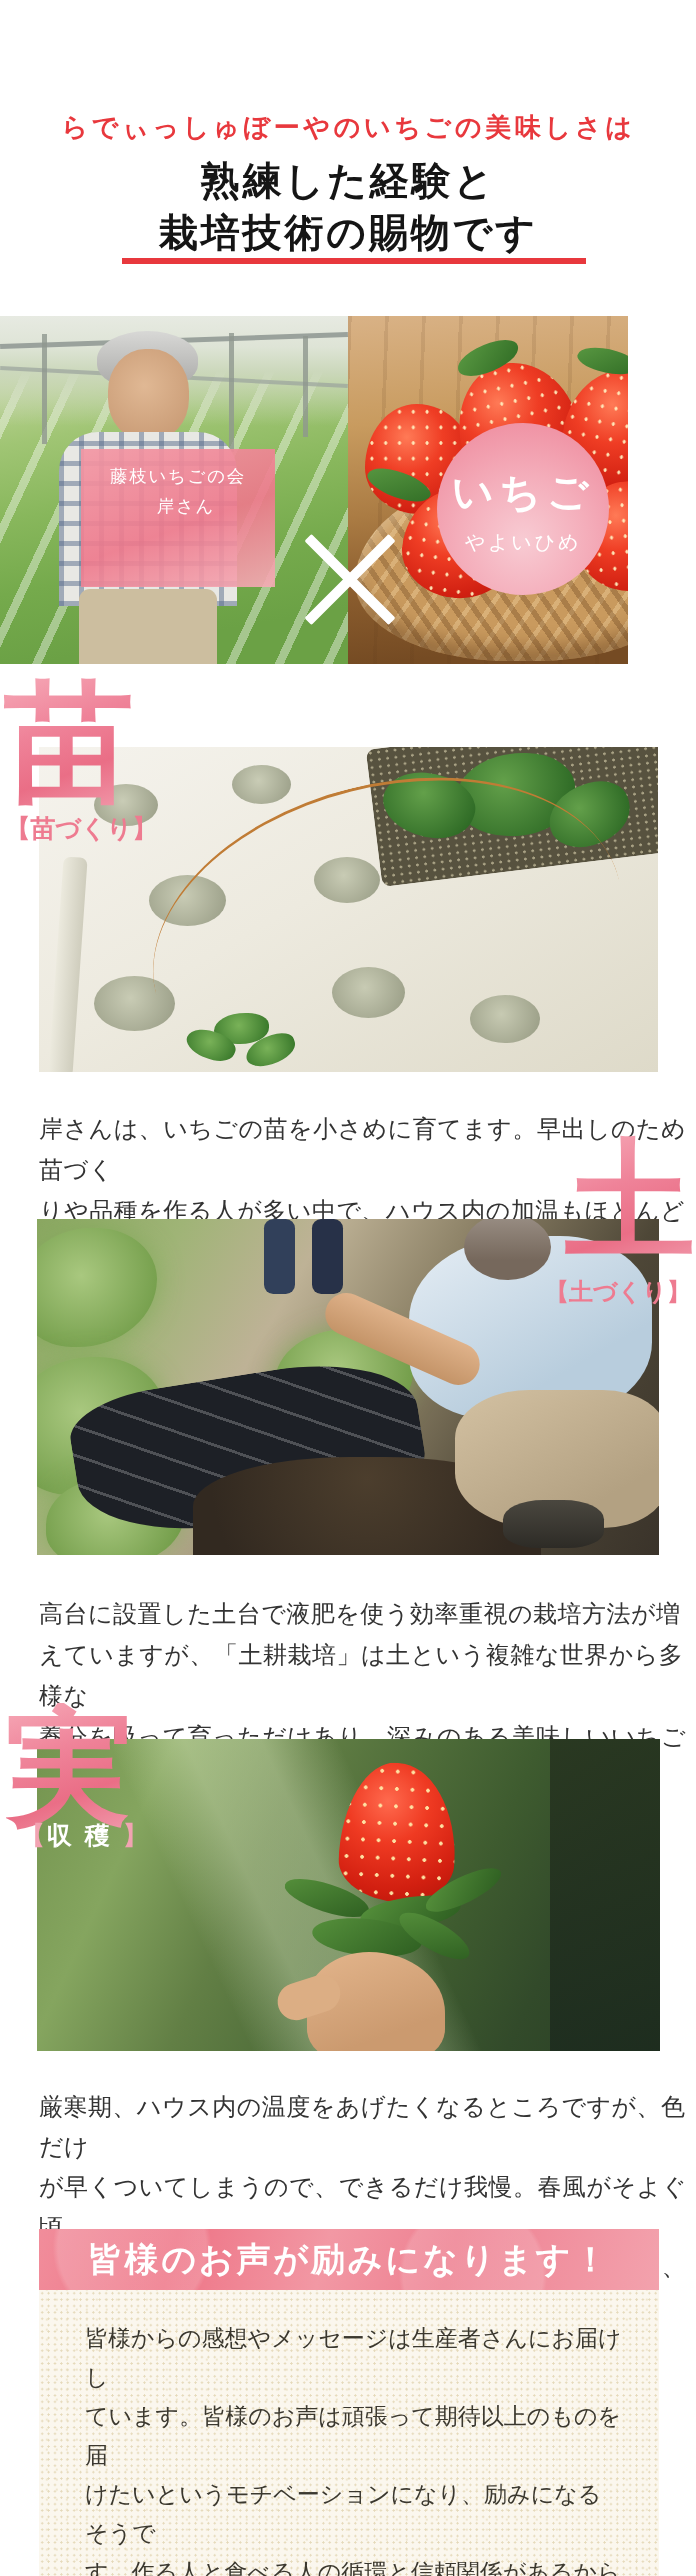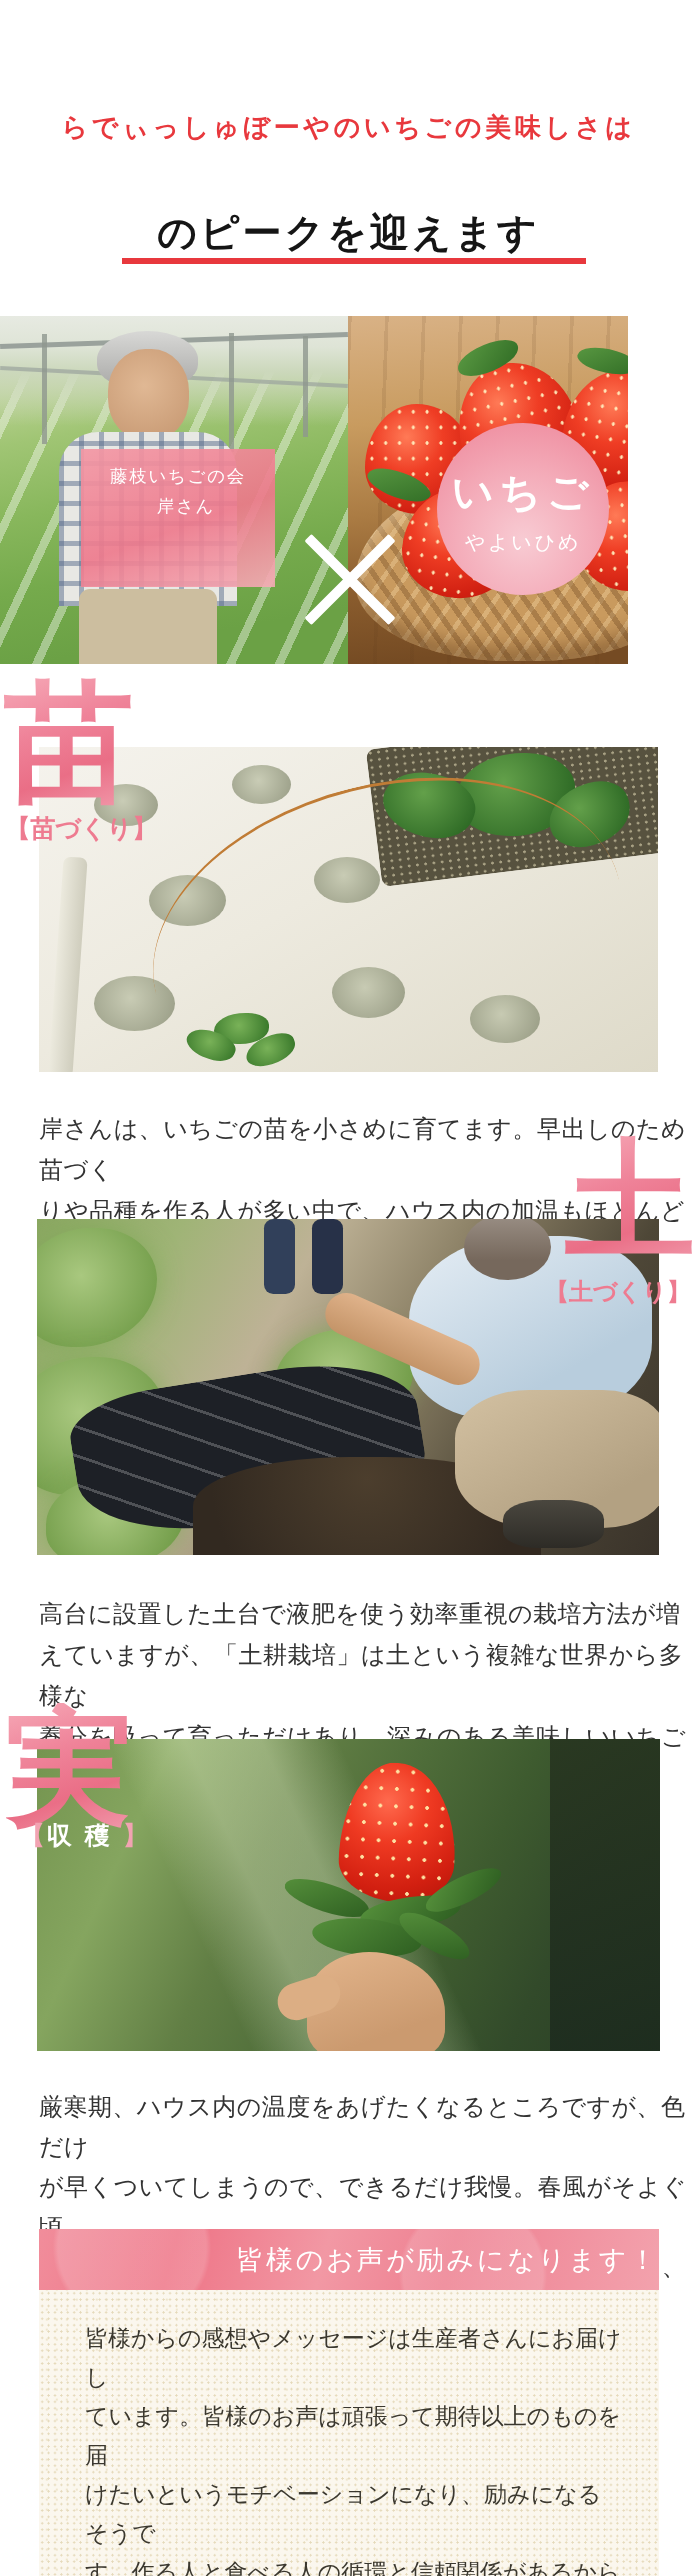--- a/index.html
+++ b/index.html
@@ -153,37 +153,37 @@
   .para1{top:1084px;}
   .para2{top:1569px;}
   .para3{top:2063px;line-height:40px;margin-top:24px;}
 
   
   .voice-banner{position:absolute;left:39px;top:2229px;width:620px;height:61px;text-align:center;
       background:
         radial-gradient(circle at 15% 30%,rgba(255,255,255,.16) 0 14%,transparent 15%),
         radial-gradient(circle at 70% 75%,rgba(255,255,255,.14) 0 16%,transparent 17%),
         linear-gradient(105deg,#f18d9b 0%,#ee7486 22%,#f298a4 46%,#ee8091 66%,#f3a2ad 100%);}
-  .voice-banner .h{font-family:"DejaVu Serif","Liberation Serif",serif;font-weight:normal;color:#fff;
-      font-size:27px;line-height:61px;letter-spacing:2.8px;text-align:right;}
+  .voice-banner .h{font-family:"DejaVu Serif","Liberation Serif",serif;font-weight:bold;color:#fff;
+      font-size:34px;line-height:61px;letter-spacing:2.8px;}
   .voice-body{position:absolute;left:39px;top:2290px;width:620px;height:286px;
       background-color:#fbf7ee;
       background-image:radial-gradient(#e5d9ba 0.9px,transparent 1.2px),
                        radial-gradient(#efe5cb 0.9px,transparent 1.2px);
       background-size:6.4px 6.4px,10px 10px;background-position:0 0,2.8px 4.6px;}
   .voice-body p{margin:0;padding:29px 37px 0 46px;font-size:23px;line-height:39px;color:#3b382f;
       white-space:pre-line;letter-spacing:0;}
 </style>
 </head>
 <body>
 
 <div class="page">
 
   <p class="intro">らでぃっしゅぼーやのいちごの美味しさは</p>
-  <h1 class="main-title"><br><span>のピークを迎えます</span></h1>
+  <h1 class="main-title"><span>熟練した経験と</span><br><span>栽培技術の賜物です</span></h1>
   <div class="title-underline"></div>
 
   <div class="hero">
     <div class="photo photo-farmer">
       <div class="gh-bar b1"></div>
       <div class="gh-bar b2"></div>
       <div class="gh-pole p1"></div>
       <div class="gh-pole p2"></div>
       <div class="gh-pole p3"></div>
       <div class="farmer-hair"></div>

